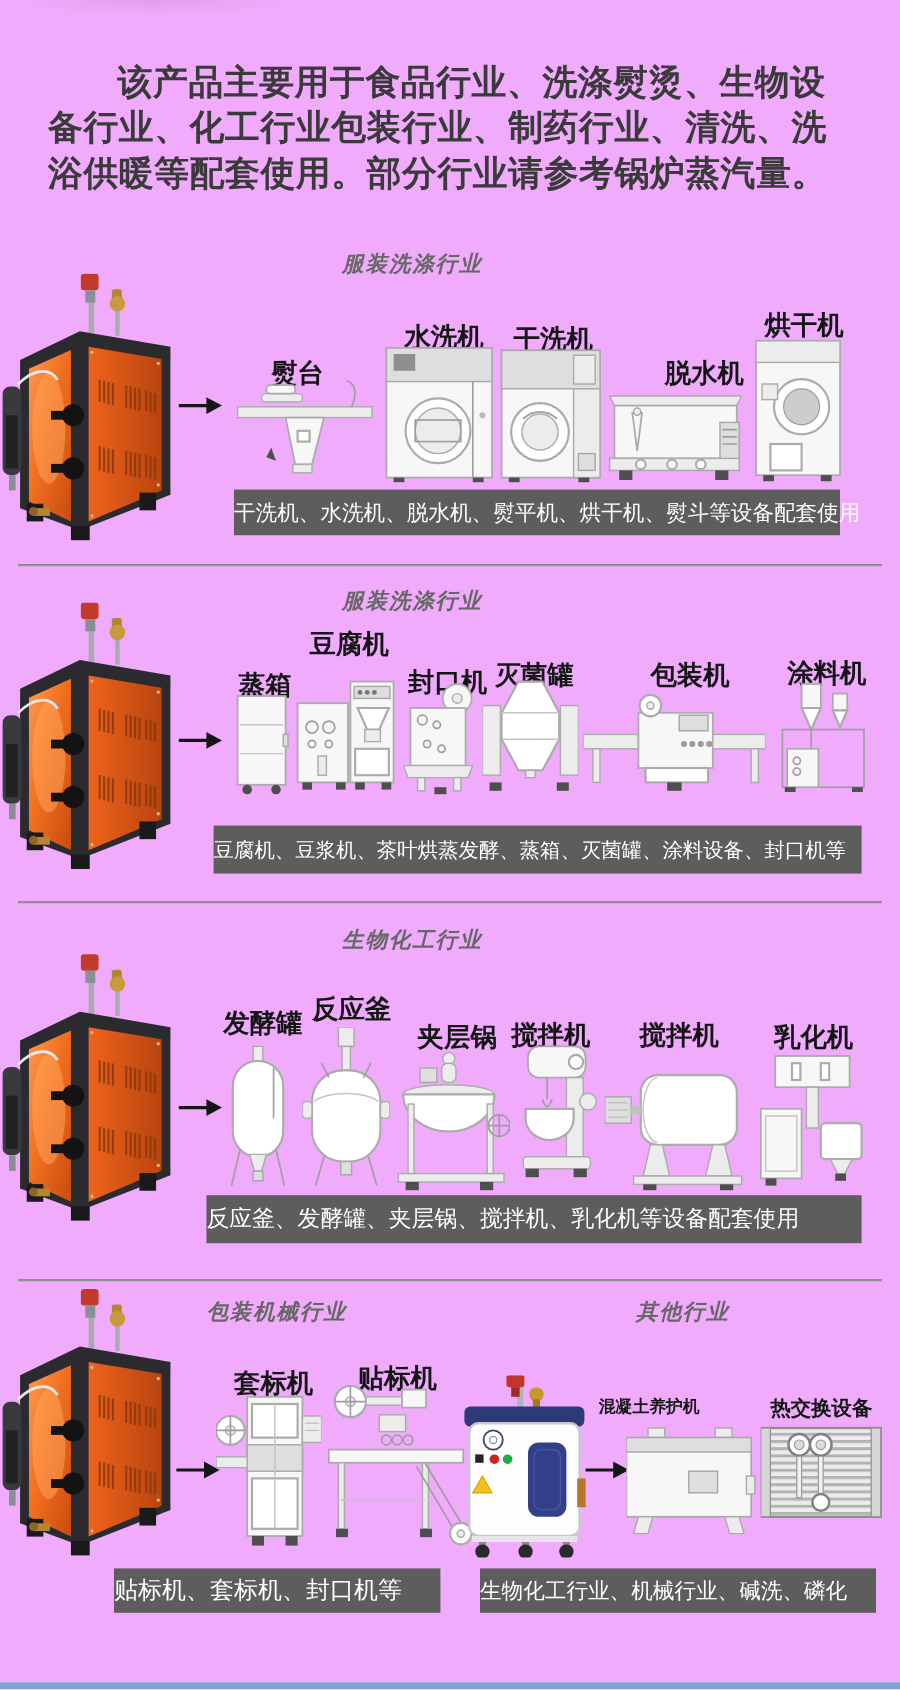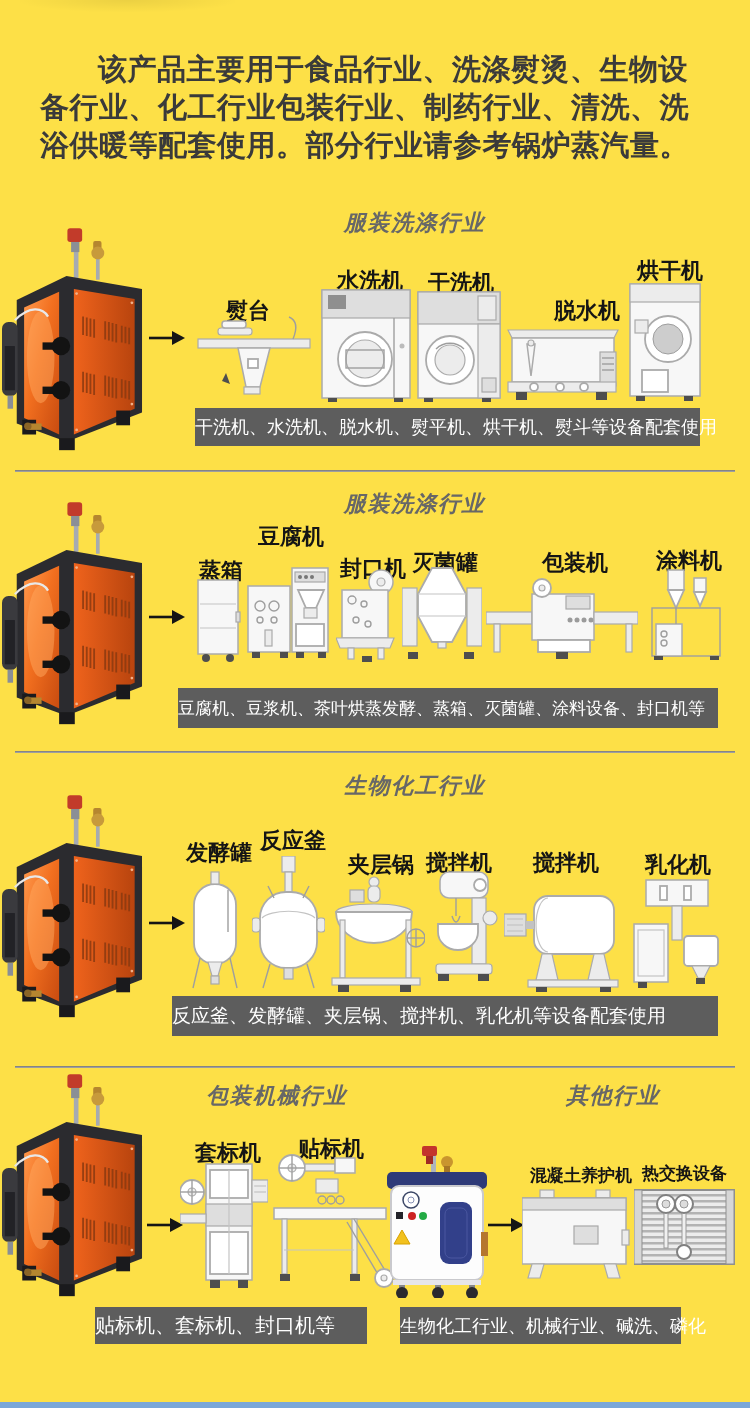--- a/index.html
+++ b/index.html
@@ -1,23 +1,23 @@
 <!DOCTYPE html>
 <html><head>
 <meta charset="utf-8">
 <style>
   html,body{margin:0;padding:0;background:#fff;}
   body{font-family:"Liberation Sans","DejaVu Sans",sans-serif;}
-  #page{position:relative;width:750px;height:1408px;background:#fde047;overflow:hidden;margin:0 auto;}
+  #page{position:relative;width:750px;height:1408px;background:#f0abfc;overflow:hidden;margin:0 auto;}
   .smudge{position:absolute;left:20px;top:0;width:215px;height:12px;
     background:radial-gradient(ellipse at 50% 0%,rgba(0,0,0,0.07),rgba(0,0,0,0) 75%);}
   .intro{position:absolute;left:40px;top:50px;width:672px;font-size:29px;line-height:38px;
     color:#3a3a3a;font-weight:600;text-indent:2em;letter-spacing:0.5px;}
-  .ttl{position:absolute;font-weight:700;font-style:italic;font-size:22px;color:#676767;
-    text-align:right;letter-spacing:1.5px;white-space:nowrap;}
+  .ttl{position:absolute;font-weight:700;font-style:italic;font-size:18px;color:#676767;
+    text-align:left;letter-spacing:1.5px;white-space:nowrap;}
   .lbl{position:absolute;font-weight:700;font-size:22px;color:#151515;white-space:nowrap;}
   .cap{position:absolute;background:#5d5d5d;color:#ffffff;display:flex;align-items:center;
     white-space:nowrap;}
   .divider{position:absolute;left:15px;width:720px;height:2px;background:linear-gradient(#787878,#ababab);}
   .mach,.arrow,.boiler{position:absolute;}
   .mach svg,.arrow svg,.boiler svg{display:block;}
   .bottombar{position:absolute;left:0;top:1402px;width:750px;height:6px;background:#7aa7d8;}
   
   .o{fill:#f7f7f7;stroke:#ababab;stroke-width:1.5;}
   .p{fill:#dedede;stroke:#a8a8a8;stroke-width:1.2;}
@@ -508,21 +508,21 @@
         <rect x="84" y="139" width="6" height="5" fill="#888"></rect>
           <circle cx="87" cy="147" r="6" fill="#2a2a2e"></circle>
       </svg>
     </div>
     <div class="arrow" style="left:487px;top:1216px;">
       <svg viewBox="0 0 38 18" width="38" height="18">
           <use href="#rarrow"></use>
         </svg>
     </div>
 
-    <div class="lbl" style="left:530px;top:1164px;font-size:17px;font-family:Liberation Serif, serif;">混凝土养护机</div>
+    <div class="lbl" style="left:499px;top:1164px;font-size:14px;font-family:Liberation Serif, serif;">混凝土养护机</div>
     <div class="lbl" style="left:642px;top:1162px;font-size:17px;">热交换设备</div>
 
     <div class="mach" style="left:522px;top:1188px;">
       <svg viewBox="0 0 108 96" width="108" height="96">
         <rect class="g" x="18" y="2" width="14" height="8"></rect>
         <rect class="g" x="74" y="2" width="14" height="8"></rect>
         <rect class="o" x="0" y="10" width="104" height="66"></rect>
         <rect class="p" x="0" y="10" width="104" height="12"></rect>
         <rect class="p" x="52" y="38" width="24" height="18"></rect>
         <rect class="g" x="100" y="42" width="7" height="15"></rect>
@@ -547,19 +547,19 @@
         <circle cx="32" cy="16" r="4" fill="#ddd" stroke="#999"></circle>
         <circle cx="50" cy="16" r="9" fill="#fff" stroke="#808080" stroke-width="2"></circle>
         <circle cx="50" cy="16" r="4" fill="#ddd" stroke="#999"></circle>
         <circle cx="50" cy="64" r="7" fill="#fff" stroke="#808080" stroke-width="2"></circle>
       </svg>
     </div>
 
     <div class="cap" style="left:95px;top:1307px;width:272px;height:37px;font-size:20px;">
       <span>贴标机、套标机、封口机等</span>
     </div>
-    <div class="cap" style="left:400px;top:1307px;width:281px;height:37px;font-size:18px;">
+    <div class="cap" style="left:400px;top:1307px;width:330px;height:37px;font-size:18px;">
       <span>生物化工行业、机械行业、碱洗、磷化</span>
     </div>
   </div>
 
   <div class="bottombar"></div>
 </div>
 
 </body></html>

